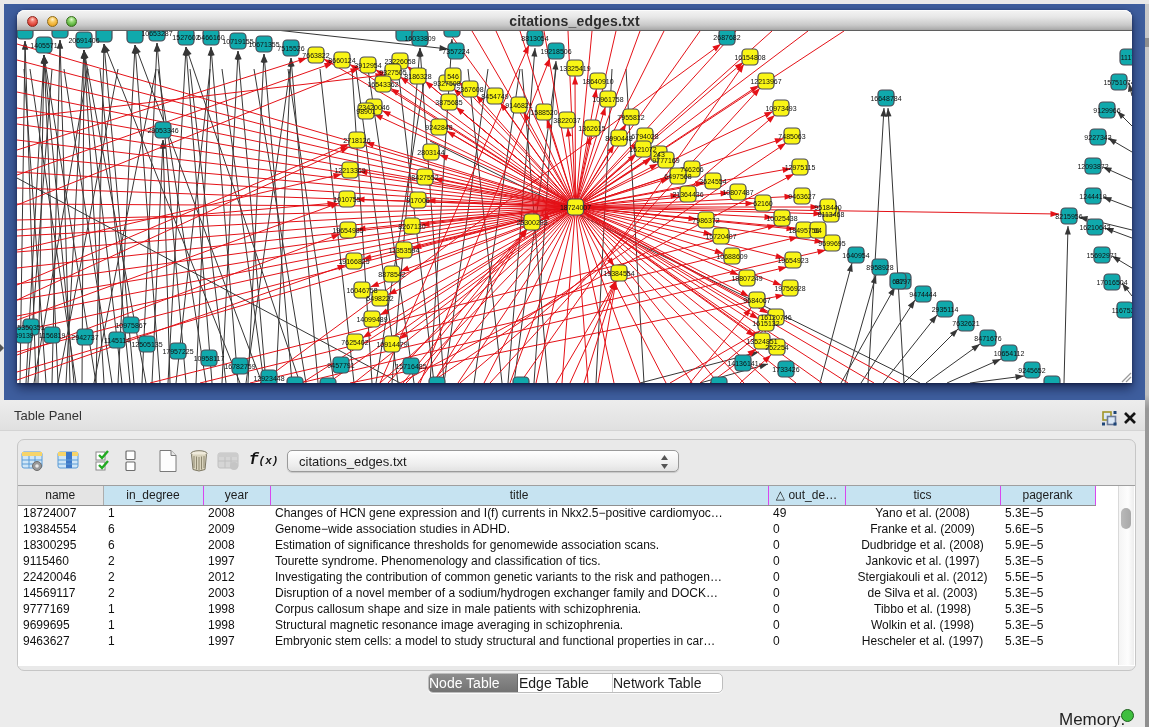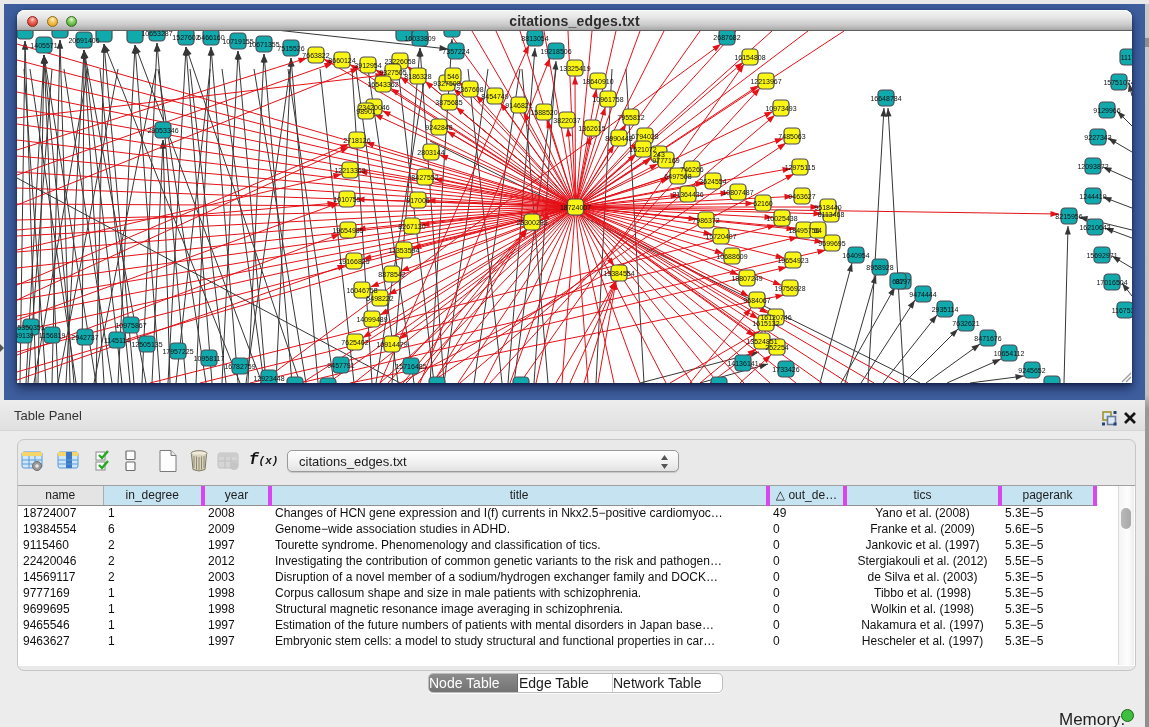--- a/index.html
+++ b/index.html
@@ -30,21 +30,21 @@
 #container{left:17px;top:439px;width:1119px;height:232px;background:#e9e9e9;border:1px solid #c6c6c6;border-radius:7px}
 
 #toolbar{left:21px;top:448px;width:1100px;height:30px}
 .tbico{position:absolute;top:1px}
 #dropdown{left:287px;top:450px;width:392px;height:22px;border:1px solid #9a9a9a;border-radius:5px;
  background:linear-gradient(#ffffff,#ededed 70%,#e2e2e2);box-shadow:0 1px 1px rgba(0,0,0,.15)}
 #dropdown span{position:absolute;left:11px;top:3px;font-size:13px;color:#1c1c1c}
 
 #tablewrap{left:18px;top:485px;width:1117px;height:181px;background:#fff;overflow:hidden;border-top:1px solid #9f9f9f}
 table{border-collapse:collapse;table-layout:fixed;width:1077px;font-size:12px}
-th{height:19px;font-weight:400;font-size:12px;color:#1d1d1d;background:#c6e3f1;border-right:4px solid #d946ef;border-bottom:1px solid #8f8f8f;overflow:hidden;white-space:nowrap;padding:0}
+th{height:19px;font-weight:400;font-size:12px;color:#1d1d1d;background:#c6e3f1;border-right:1px solid #d946ef;border-bottom:1px solid #8f8f8f;overflow:hidden;white-space:nowrap;padding:0}
 th.g{background:#e4e4e4;border-right:1px solid #adadad}
 td{height:16px;color:#101010;overflow:hidden;white-space:nowrap;padding:0 0 0 5px}
 .c0{width:85px}.c1{width:100px}.c2{width:67px}.c3{width:498px}.c4{width:77px}.c5{width:155px;text-align:center;padding:0}.c6{width:95px}
 
 #vscroll{left:1118px;top:486px;width:16px;height:179px;background:linear-gradient(90deg,#f4f4f4,#fdfdfd 60%,#ededed);border-left:1px solid #d9d9d9}
 #vthumb{left:1121px;top:508px;width:10px;height:21px;background:linear-gradient(90deg,#b9b9b9,#a8a8a8);border-radius:5px}
 
 #tabs{left:428px;top:673px;width:295px;height:20px;border:1px solid #bdbdbd;border-radius:5px;background:#fff;box-shadow:0 1px 0 rgba(255,255,255,.8)}
 .tab{position:absolute;top:0;height:18px;font-size:14px;color:#1c1c1c;text-align:left;line-height:18px}
 #tab1{left:0;width:89px;background:linear-gradient(#8c8c8c,#737373);color:#fff;border-radius:4px 0 0 4px;border-right:1px solid #6a6a6a}
@@ -878,20 +878,29 @@
         <tr>
           <td class="c0">19384554</td>
           <td class="c1">6</td>
           <td class="c2">2009</td>
           <td class="c3">Genome−wide association studies in ADHD.</td>
           <td class="c4">0</td>
           <td class="c5">Franke et al. (2009)</td>
           <td class="c6">5.6E−5</td>
         </tr>
         <tr>
+          <td class="c0">18300295</td>
+          <td class="c1">6</td>
+          <td class="c2">2008</td>
+          <td class="c3">Estimation of significance thresholds for genomewide association scans.</td>
+          <td class="c4">0</td>
+          <td class="c5">Dudbridge et al. (2008)</td>
+          <td class="c6">5.9E−5</td>
+        </tr>
+        <tr>
           <td class="c0">9115460</td>
           <td class="c1">2</td>
           <td class="c2">1997</td>
           <td class="c3">Tourette syndrome. Phenomenology and classification of tics.</td>
           <td class="c4">0</td>
           <td class="c5">Jankovic et al. (1997)</td>
           <td class="c6">5.3E−5</td>
         </tr>
         <tr>
           <td class="c0">22420046</td>
@@ -923,29 +932,20 @@
         <tr>
           <td class="c0">9699695</td>
           <td class="c1">1</td>
           <td class="c2">1998</td>
           <td class="c3">Structural magnetic resonance image averaging in schizophrenia.</td>
           <td class="c4">0</td>
           <td class="c5">Wolkin et al. (1998)</td>
           <td class="c6">5.3E−5</td>
         </tr>
         <tr>
-          <td class="c0">9465546</td>
-          <td class="c1">1</td>
-          <td class="c2">1997</td>
-          <td class="c3">Estimation of the future numbers of patients with mental disorders in Japan base…</td>
-          <td class="c4">0</td>
-          <td class="c5">Nakamura et al. (1997)</td>
-          <td class="c6">5.3E−5</td>
-        </tr>
-        <tr>
           <td class="c0">9463627</td>
           <td class="c1">1</td>
           <td class="c2">1997</td>
           <td class="c3">Embryonic stem cells: a model to study structural and functional properties in car…</td>
           <td class="c4">0</td>
           <td class="c5">Hescheler et al. (1997)</td>
           <td class="c6">5.3E−5</td>
         </tr>
 </tbody>
     </table>

